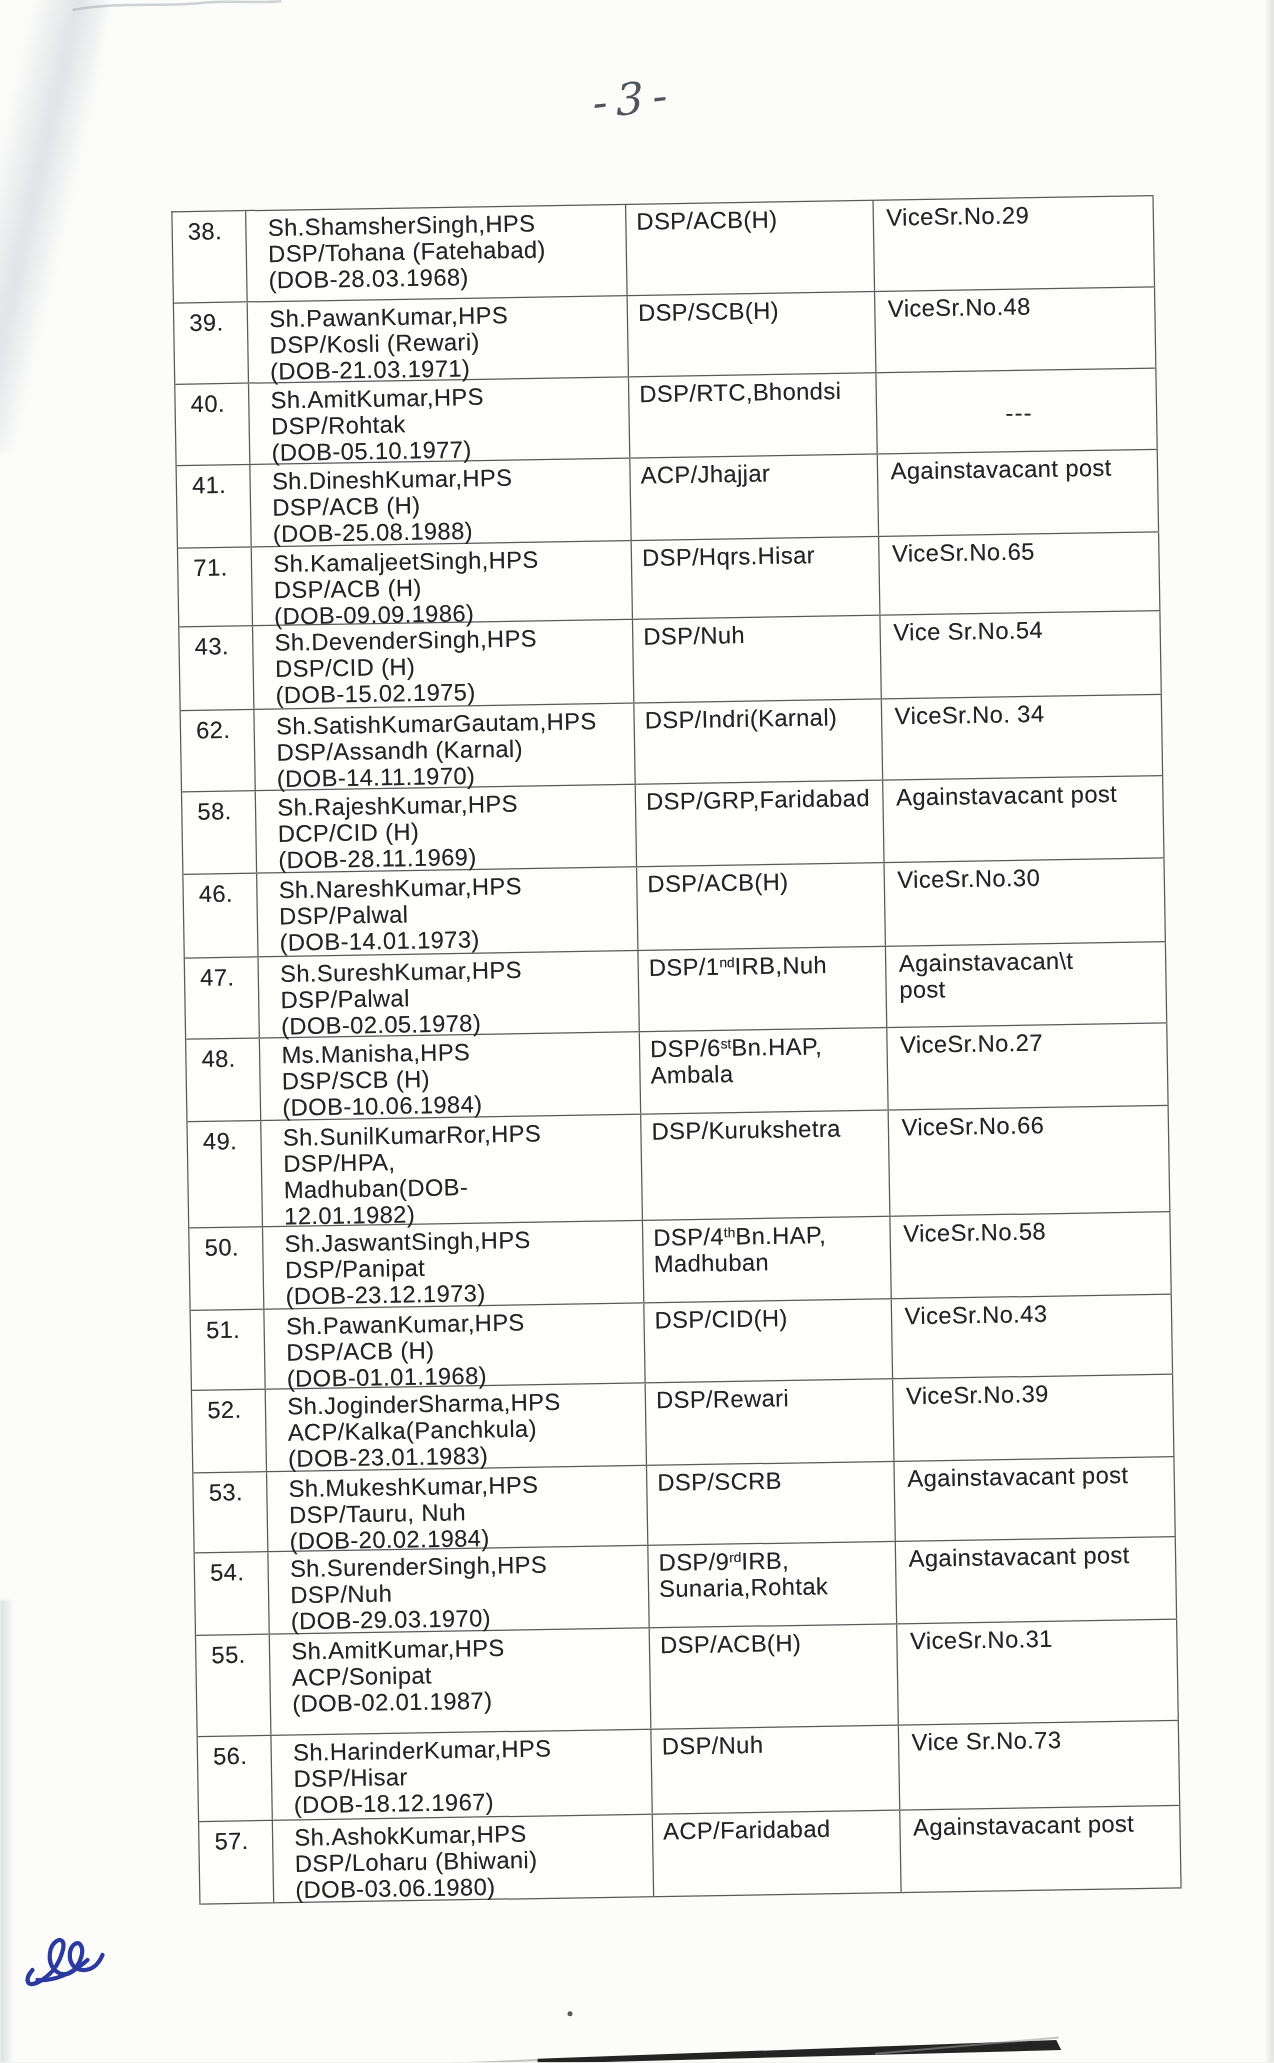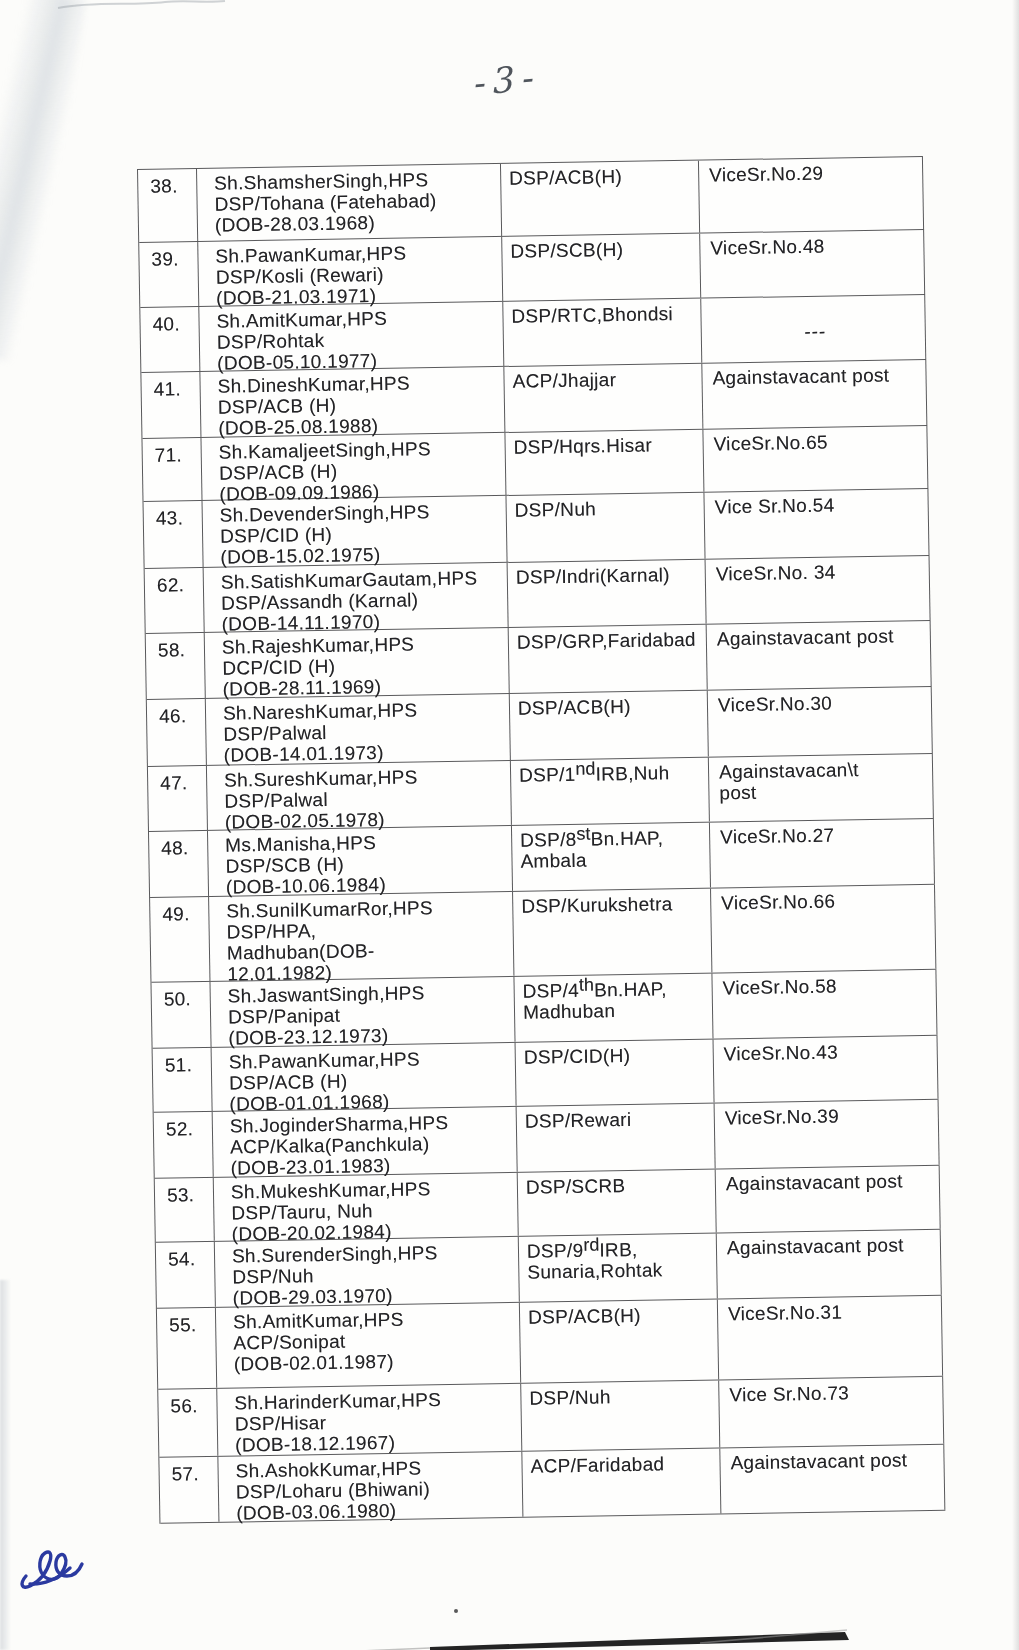--- a/index.html
+++ b/index.html
@@ -24,21 +24,21 @@
           border-top:1.2px solid #59595b;border-left:1.2px solid #59595b;background:rgba(255,255,255,.55);}
   .row{display:flex;border-bottom:1.2px solid #59595b;}
   .c{box-sizing:border-box;border-right:1.2px solid #59595b;padding:4px 6px 0 8px;
      font-size:19px;line-height:21px;letter-spacing:.3px;color:#232326;
      text-shadow:0 0 .5px rgba(45,45,48,.4);}
   .c1{width:59px;padding-left:12px;padding-top:6px;}
   .c2{width:304px;padding-left:17px;}
   .c3{width:198px;}
   .c4{width:224px;padding-left:10px;}
   .c4.dash{text-align:center;padding-top:24px;letter-spacing:1px;}
-  sup.s{font-size:18px;line-height:0;vertical-align:6px;letter-spacing:0;}
+  sup.s{font-size:11px;line-height:0;vertical-align:6px;letter-spacing:0;}
   .oline,.vline,.p2{white-space:nowrap;}
   
   .sig{position:absolute;left:14px;top:1520px;}
   .bottombar{position:absolute;left:0;top:1600px;}
 </style>
 </head>
 <body>
 
 <div class="page">
   <div class="fold1"></div>
@@ -225,21 +225,21 @@
   <div class="row" style="height: 65px;">
     <div class="c c1">
       <span>48.</span>
     </div>
     <div class="c c2">
           <div class="oline">Ms.Manisha,HPS</div>
           <div class="oline">DSP/SCB (H)</div>
           <div class="oline">(DOB-10.06.1984)</div>
         </div>
     <div class="c c3">
-      <span class="pline"><span class="pp">DSP/8</span><sup class="s">st</sup><span class="pq">Bn.HAP,</span></span>
+      <span class="pline"><span class="pp">DSP/6</span><sup class="s">st</sup><span class="pq">Bn.HAP,</span></span>
     <div class="p2">Ambala</div></div>
     <div class="c c4">
           <div class="vline">ViceSr.No.27</div>
         </div>
   </div>
 
   <div class="row" style="height: 84px;">
     <div class="c c1">
       <span>49.</span>
     </div>

